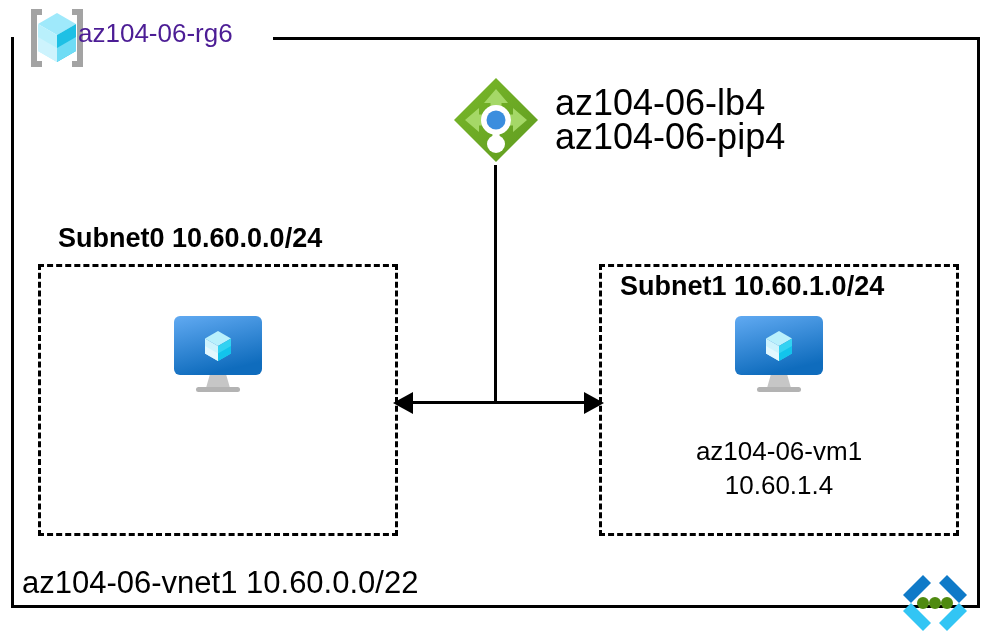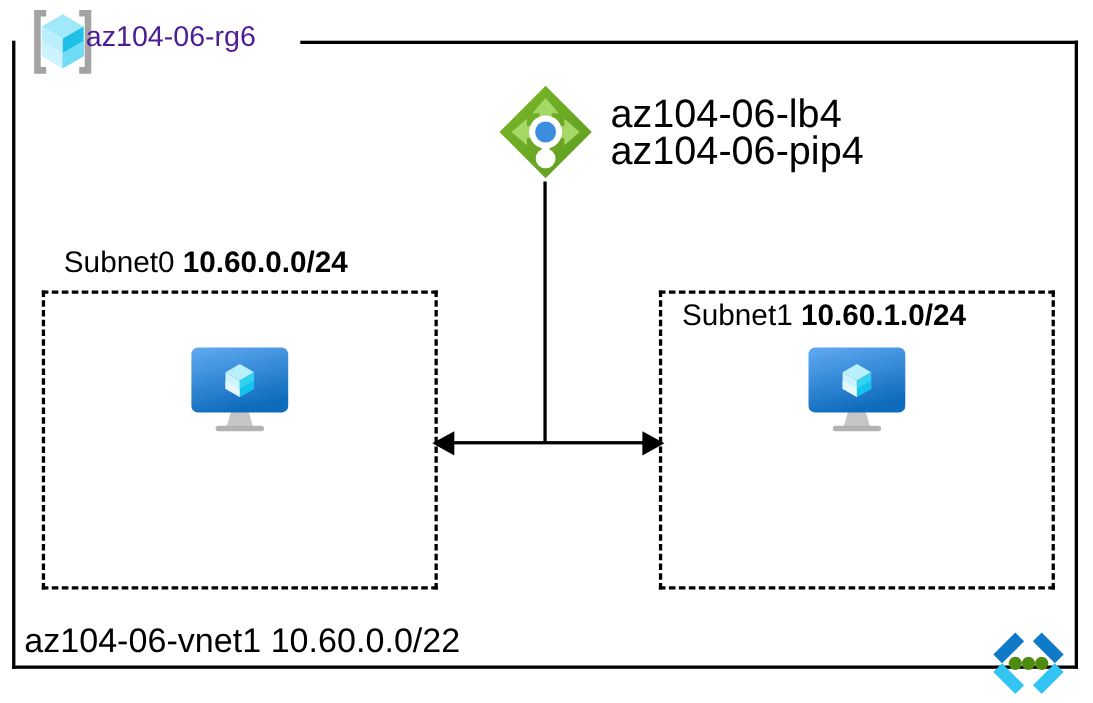--- a/index.html
+++ b/index.html
@@ -91,21 +91,21 @@
 
   .subnet-title {
     position: absolute;
     font-size: 27px;
     line-height: 32px;
     white-space: nowrap;
     top: 222px;
   }
   #subnet0-title { left: 58px; }
   #subnet1-title { left: 620px; margin-top: 48px; }
-  .subnet-title .nm { font-weight: normal; }
+  .subnet-title .nm { font-weight: bold; }
   .subnet-title .cidr { font-weight: bold; text-align: center; }
 
   
   .vm-icon {
     position: absolute;
     width: 100px; height: 86px;
   }
   #vm0-icon { left: 168px; top: 312px; }
   #vm1-icon { left: 729px; top: 312px; }
 
@@ -262,20 +262,24 @@
       <path d="M42 62 L58 62 L62 76 L38 76 Z" fill="#c6c6c6"></path>
       <rect x="28" y="75" width="44" height="5" rx="2.5" fill="#b3b3b3"></rect>
       <rect x="6" y="4" width="88" height="59" rx="6" fill="url(#vmscreen1)"></rect>
       <path d="M50 19 L63 26.5 L50 34 L37 26.5 Z" fill="#b9f0fc"></path>
       <path d="M37 26.5 L50 34 L50 49 L37 41.5 Z" fill="#cdf3fd"></path>
       <path d="M63 26.5 L63 41.5 L50 49 L50 34 Z" fill="#32d2f2"></path>
       <path d="M37 34 L50 41.5 L50 49 L37 41.5 Z" fill="#e2f8fe"></path>
       <path d="M63 34 L63 41.5 L50 49 L50 41.5 Z" fill="#12c4ec"></path>
     </svg>
   </div>
+  <div class="vm-labels" id="vm1-labels">
+    <div>az104-06-vm1</div>
+    <div>10.60.1.4</div>
+  </div>
 
   <div class="conn-line"></div>
   <div class="arrow-head" id="arrow-left"></div>
   <div class="arrow-head" id="arrow-right"></div>
 
   <div class="vnet-label">az104-06-vnet1 10.60.0.0/22</div>
 
   <div class="vnet-icon">
     <svg viewBox="0 0 84 62" width="84" height="62" xmlns="http://www.w3.org/2000/svg">
 

